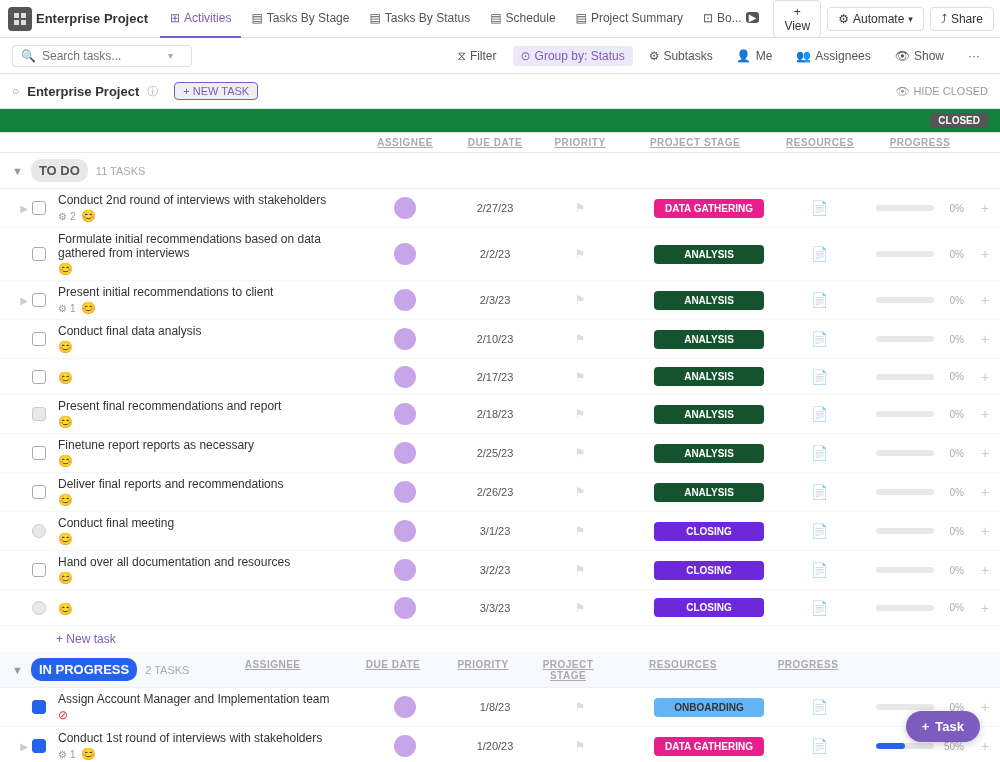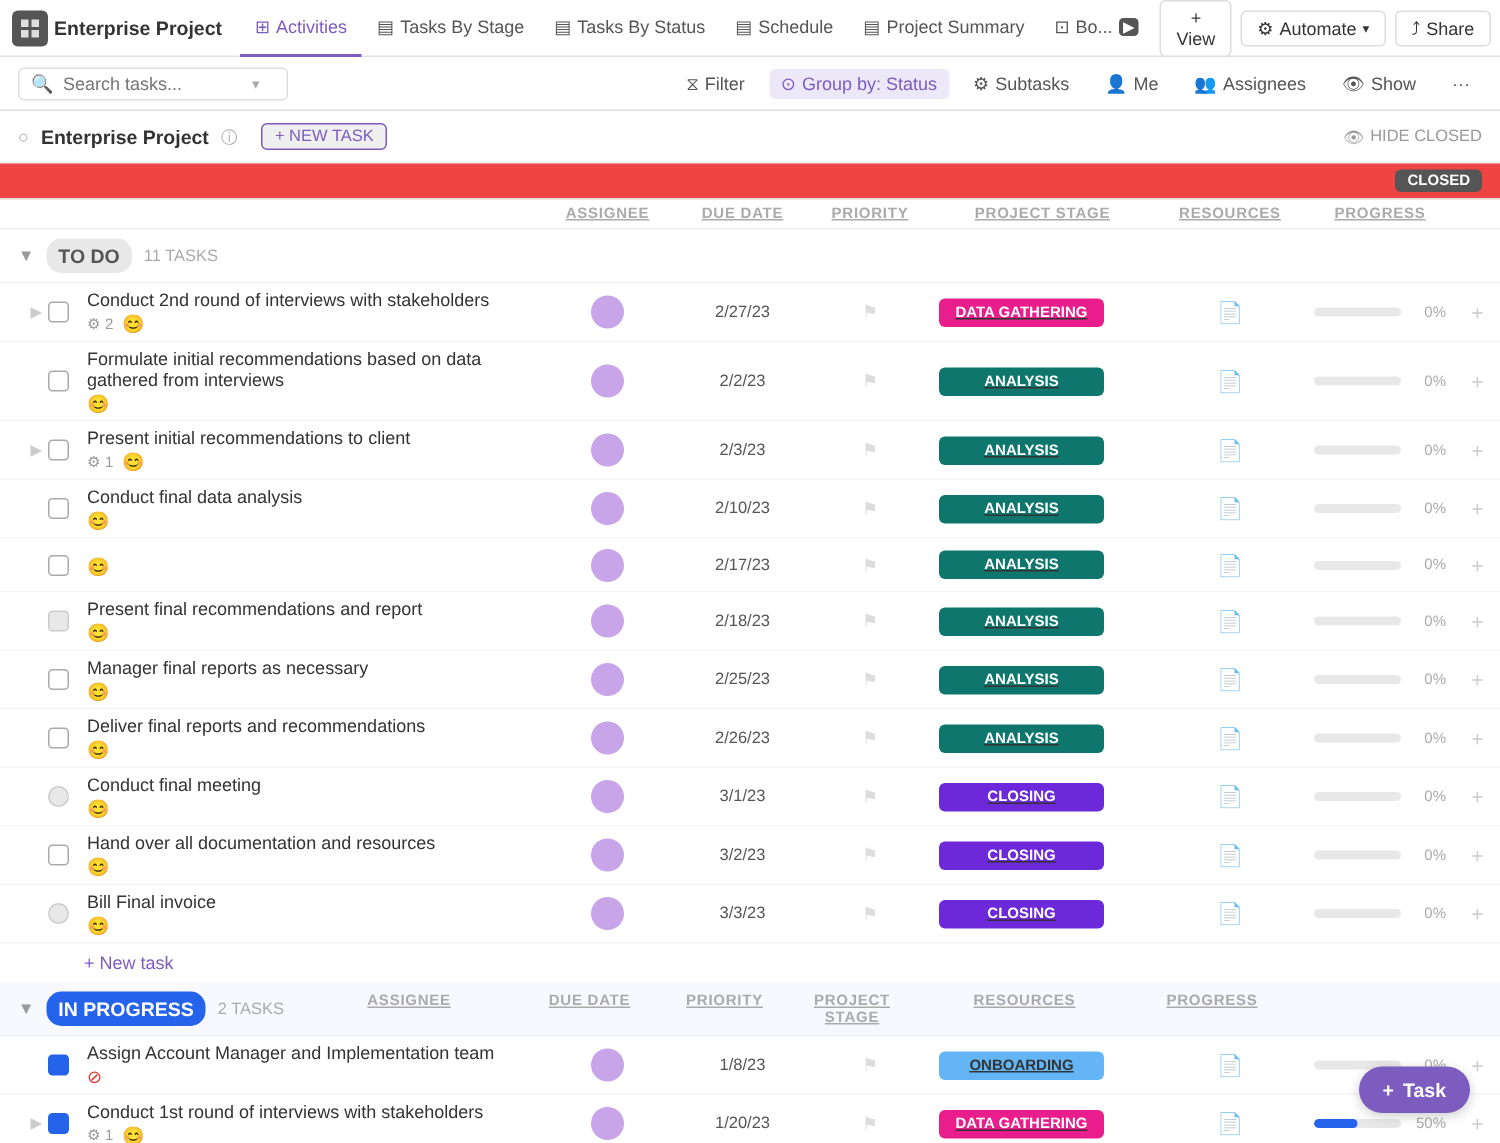--- a/index.html
+++ b/index.html
@@ -55,24 +55,24 @@
     .task-name-col { padding: 4px 8px; }
     .task-name { font-size: 12px; color: #333; cursor: pointer; }
     .task-meta { display: flex; align-items: center; gap: 6px; margin-top: 2px; }
     .subtask-badge { display: flex; align-items: center; gap: 3px; font-size: 10px; color: #999; }
     .emoji { font-size: 12px; }
     .task-assignee { padding: 0 6px; display: flex; align-items: center; justify-content: center; }
     .avatar { width: 22px; height: 22px; border-radius: 50%; background: #c8a4e8; display: flex; align-items: center; justify-content: center; font-size: 9px; color: #fff; }
     .task-date { padding: 0 6px; font-size: 11px; color: #555; text-align: center; }
     .task-priority { padding: 0 6px; display: flex; align-items: center; justify-content: center; }
     .flag-icon { font-size: 12px; color: #ddd; }
-    .task-stage { padding: 0 6px; display: flex; align-items: center; justify-content: flex-start; text-decoration: underline; }
+    .task-stage { padding: 0 6px; display: flex; align-items: center; justify-content: flex-end; }
     .stage-badge { font-size: 10px; font-weight: 700; padding: 4px 8px; border-radius: 4px; color: #fff; text-align: center; min-width: 110px; }
     .stage-data-gathering { background: #e91e8c; }
-    .stage-analysis { background: #0f766e; }
+    .stage-analysis { background: #14532d; }
     .stage-closing { background: #6d28d9; }
     .stage-onboarding { background: #64b5f6; color: #333; }
     .task-resources { padding: 0 6px; display: flex; align-items: center; justify-content: center; }
     .resource-icon { color: #ccc; font-size: 14px; }
     .task-progress { padding: 0 6px; display: flex; align-items: center; gap: 6px; }
     .progress-bar-wrap { flex: 1; background: #e8e8e8; border-radius: 4px; height: 6px; overflow: hidden; }
     .progress-bar { height: 100%; border-radius: 4px; background: #43a047; }
     .progress-bar.blue { background: #2563eb; }
     .progress-pct { font-size: 10px; color: #aaa; min-width: 24px; text-align: right; }
     .task-add { display: flex; align-items: center; justify-content: center; color: #ccc; font-size: 14px; cursor: pointer; }
@@ -191,21 +191,21 @@
       <span class="collapse-btn">○</span>
       <span class="project-name">Enterprise Project</span>
       <span class="info-icon">ⓘ</span>
       <button class="new-task-btn">+ NEW TASK</button>
       <div class="hide-closed-btn">
         <span>👁</span>
         <span>HIDE CLOSED</span>
       </div>
     </div>
 
-    <div style="display:flex;justify-content:flex-end;padding:4px 12px;background:#ef4444;border-bottom:1px solid #e0e0e0;">
+    <div style="display:flex;justify-content:flex-end;padding:4px 12px;background:#15803d;border-bottom:1px solid #e0e0e0;">
       <span class="closed-badge">CLOSED</span>
     </div>
 
     <div class="inline-header">
       <div class="th" style="grid-column:1"></div>
       <div class="th" style="grid-column:2"></div>
       <div class="th" style="grid-column:3; text-align:center;">ASSIGNEE</div>
       <div class="th" style="grid-column:4; text-align:center;">DUE DATE</div>
       <div class="th" style="grid-column:5; text-align:center;">PRIORITY</div>
       <div class="th" style="grid-column:6; text-align:center;">PROJECT STAGE</div>
@@ -415,21 +415,21 @@
         <span class="progress-pct">0%</span>
       </div>
       <div class="task-add">+</div>
     </div>
 
     <div class="task-row">
       <div class="task-check-col">
           <div class="task-checkbox gray"></div>
         </div>
       <div class="task-name-col">
-        <div class="task-name">Manager final reports as necessary</div>
+        <div class="task-name">Finetune report reports as necessary</div>
         <div class="task-meta">
             <span class="emoji">😊</span>
           </div>
       </div>
       <div class="task-assignee">
           <div class="avatar"></div>
         </div>
       <div class="task-date">2/25/23</div>
       <div class="task-priority">
           <span class="flag-icon">⚑</span>
@@ -543,21 +543,20 @@
         <span class="progress-pct">0%</span>
       </div>
       <div class="task-add">+</div>
     </div>
 
     <div class="task-row">
       <div class="task-check-col">
           <div class="task-checkbox gray" style="border-radius:50%;border-color:#ccc;background:#e8e8e8;"></div>
         </div>
       <div class="task-name-col">
-        <div class="task-name">Bill Final invoice</div>
         <div class="task-meta">
             <span class="emoji">😊</span>
           </div>
       </div>
       <div class="task-assignee">
           <div class="avatar"></div>
         </div>
       <div class="task-date">3/3/23</div>
       <div class="task-priority">
           <span class="flag-icon">⚑</span>

